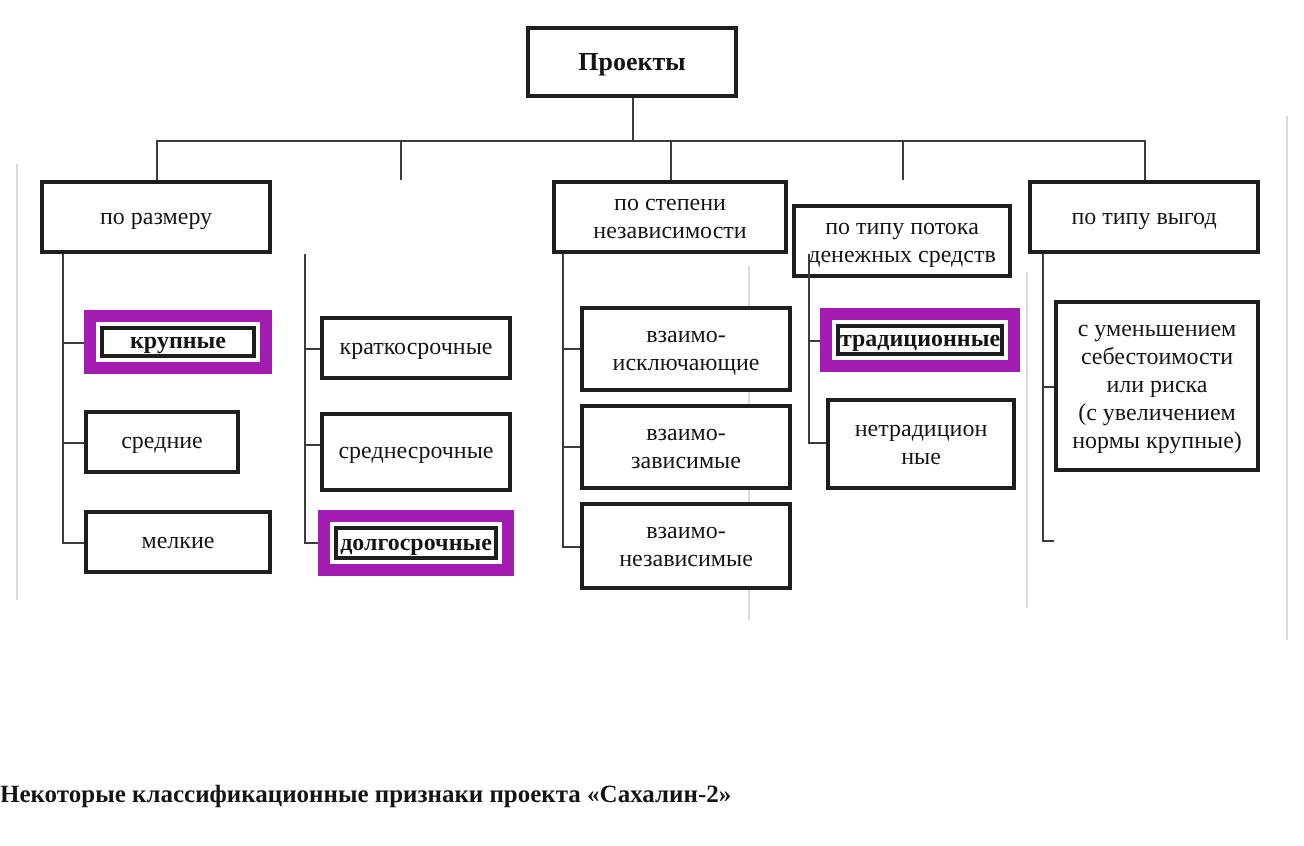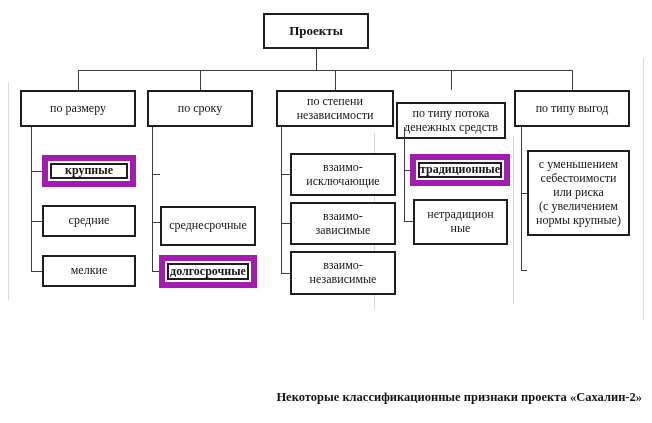--- a/index.html
+++ b/index.html
@@ -20,21 +20,21 @@
     font-weight:bold;
     border:6px solid #a21caf;
     box-shadow:inset 0 0 0 2px #fff,inset 0 0 0 4px #1e1e1e;
     padding:2px;
   }
   .line{position:absolute;background:#3c3c3c;}
   .h{height:1px;}
   .v{width:1px;}
   .scan{position:absolute;width:1px;background:#dadada;}
   .caption{
-    position:absolute;left:0;top:390;width:642px;text-align:right;
+    position:absolute;left:0;top:390;width:642px;text-align:left;
     font-weight:bold;font-size:12.5px;
   }
 </style>
 </head>
 <body>
 
 <div id="canvas">
 
   <div class="scan" style="left:8px;top:82px;height:218px;"></div>
   <div class="scan" style="left:374px;top:133px;height:177px;"></div>
@@ -45,39 +45,39 @@
 
   <div class="line v" style="left:316px;top:49px;height:21px;"></div>
   <div class="line h" style="left:78px;top:70px;width:495px;"></div>
   <div class="line v" style="left:78px;top:70px;height:20px;"></div>
   <div class="line v" style="left:200px;top:70px;height:20px;"></div>
   <div class="line v" style="left:335px;top:70px;height:20px;"></div>
   <div class="line v" style="left:451px;top:70px;height:20px;"></div>
   <div class="line v" style="left:572px;top:70px;height:20px;"></div>
 
   <div class="box header" style="left:20px;top:90px;width:116px;height:37px;">по размеру</div>
-  <div class="box header" style="left:147px;top:90px;width:106px;height:37px;">по сроку</div>
   <div class="box header" style="left:276px;top:90px;width:118px;height:37px;">по степени
 независимости</div>
   <div class="box header" style="left:396px;top:90px;width:110px;height:37px;margin-top:12px;">по типу потока
 денежных средств</div>
   <div class="box header" style="left:514px;top:90px;width:116px;height:37px;">по типу выгод</div>
 
   <div class="line v" style="left:31px;top:127px;height:145px;"></div>
   <div class="line h" style="left:31px;top:171px;width:11px;"></div>
   <div class="line h" style="left:31px;top:221px;width:11px;"></div>
   <div class="line h" style="left:31px;top:271px;width:11px;"></div>
   <div class="box emph" style="left:42px;top:155px;width:94px;height:32px;">крупные</div>
-  <div class="box" style="left:42px;top:205px;width:94px;height:32px;">средние</div>
+  <div class="box" style="left:42px;top:205px;width:78px;height:32px;">средние</div>
   <div class="box" style="left:42px;top:255px;width:94px;height:32px;">мелкие</div>
 
   <div class="line v" style="left:152px;top:127px;height:145px;"></div>
   <div class="line h" style="left:152px;top:174px;width:8px;"></div>
   <div class="line h" style="left:152px;top:222px;width:8px;"></div>
   <div class="line h" style="left:152px;top:271px;width:7px;"></div>
+  <div class="box" style="left:160px;top:158px;width:96px;height:32px;">краткосрочные</div>
   <div class="box" style="left:160px;top:206px;width:96px;height:40px;">среднесрочные</div>
   <div class="box emph" style="left:159px;top:255px;width:98px;height:33px;">долгосрочные</div>
 
   <div class="line v" style="left:281px;top:127px;height:147px;"></div>
   <div class="line h" style="left:281px;top:174px;width:9px;"></div>
   <div class="line h" style="left:281px;top:223px;width:9px;"></div>
   <div class="line h" style="left:281px;top:273px;width:9px;"></div>
   <div class="box" style="left:290px;top:153px;width:106px;height:43px;">взаимо-
 исключающие</div>
   <div class="box" style="left:290px;top:202px;width:106px;height:43px;">взаимо-

